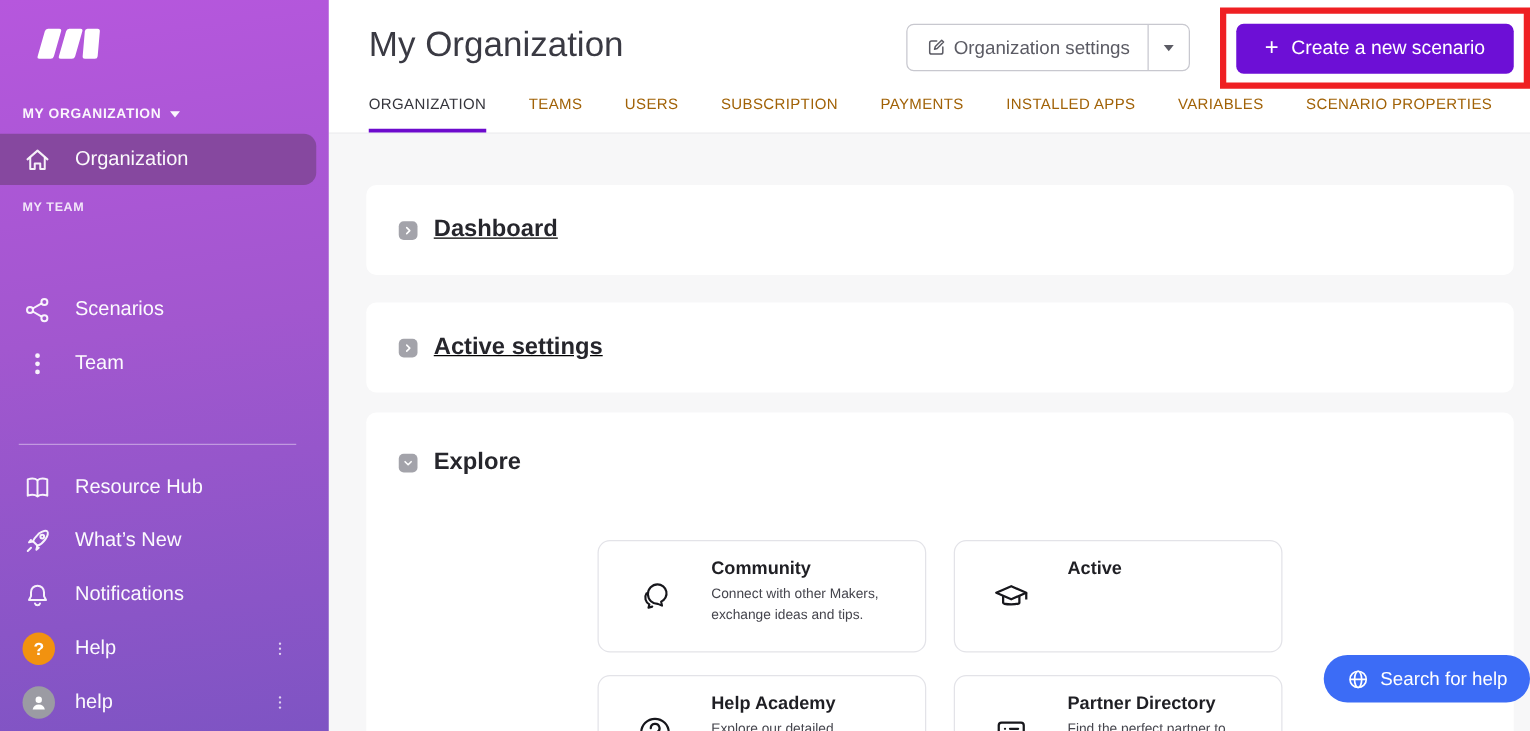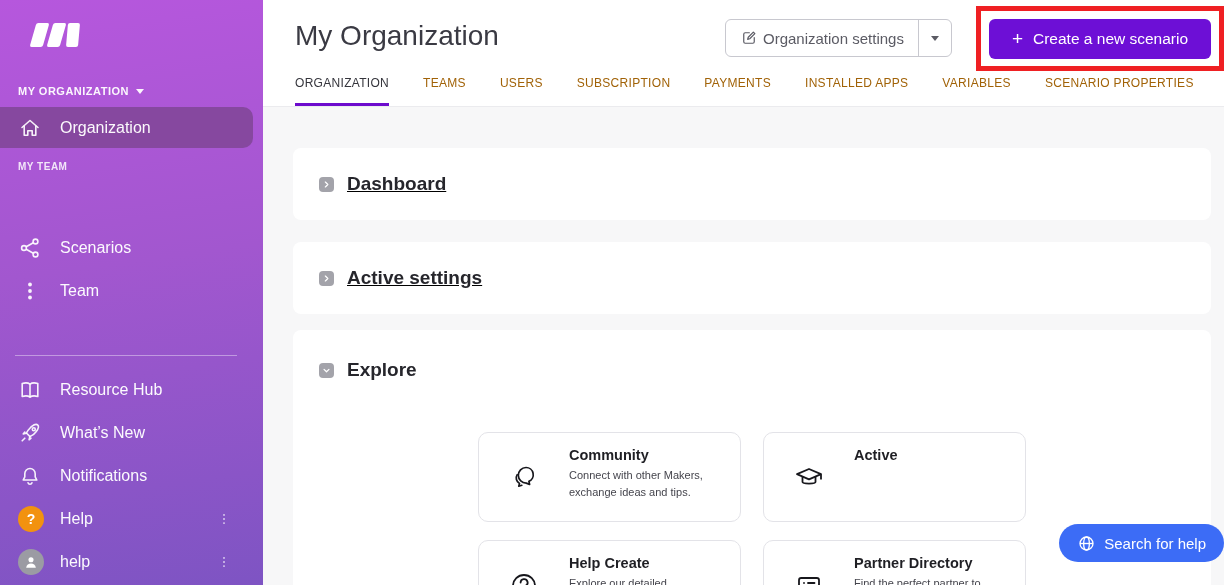--- a/index.html
+++ b/index.html
@@ -300,21 +300,21 @@
 
           <div class="mini-card">
             <span class="mini-icon">
               <svg viewBox="0 0 32 32" fill="none" stroke="currentColor" stroke-width="1.8">
                   <circle cx="16" cy="16" r="11"></circle>
                   <path d="M12.6 12.6a3.5 3.5 0 1 1 5 3.2c-1 .5-1.6 1.2-1.6 2.3" stroke-linecap="round"></path>
                   <circle cx="16" cy="21.8" r="1" fill="currentColor" stroke="none"></circle>
                 </svg>
             </span>
             <div class="mini-body">
-              <div class="mini-title">Help Create</div>
+              <div class="mini-title">Help Academy</div>
               <div class="mini-desc">Explore our detailed</div>
             </div>
           </div>
 
           <div class="mini-card">
             <span class="mini-icon">
               <svg viewBox="0 0 32 32" fill="none" stroke="currentColor" stroke-width="1.8" stroke-linecap="round" stroke-linejoin="round">
                   <rect x="6" y="8" width="20" height="16" rx="2.2"></rect>
                   <circle cx="11" cy="13" r="0.9" fill="currentColor" stroke="none"></circle>
                   <path d="M15 13h6.5M15 18h6.5M10.5 18h1"></path>

